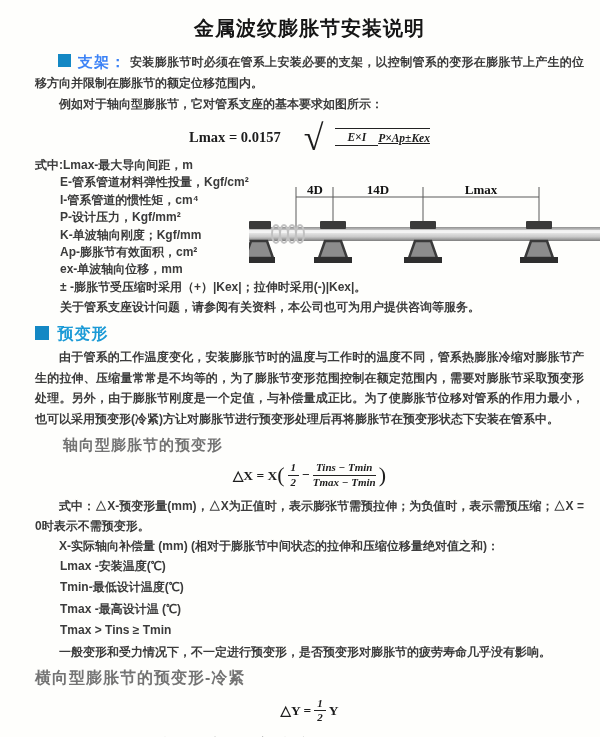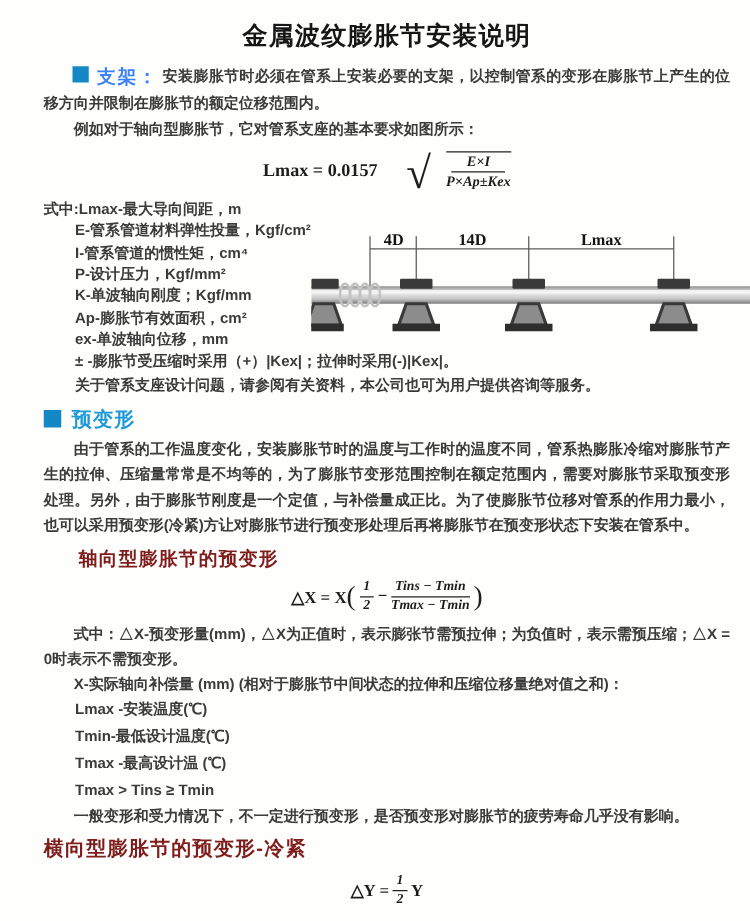--- a/index.html
+++ b/index.html
@@ -30,25 +30,25 @@
 
   
   .formula{
     display:flex;justify-content:center;align-items:center;
     font-family:"Liberation Serif",serif;color:#1d1d1d;font-weight:bold;
   }
   .f1{margin:7px 0 5px 0;gap:16px;}
   .f1-lhs{font-size:14.5px;margin-right:7px;}
   .radical{font-size:36px;font-weight:normal;line-height:30px;margin-right:-4px;transform:translateY(1px);}
   .sqrt-frac{
-    display:inline-flex;flex-direction:column;align-items:center;
+    display:inline-flex;flex-direction:row;align-items:center;
     border-top:1.8px solid #222;font-size:11.5px;font-style:italic;line-height:1.25;text-align:center;
   }
   .sqrt-frac .num{border-bottom:1.2px solid #222;padding:1px 12px 0;}
-  .sqrt-frac .den{padding-top:1px;}
+  .sqrt-frac .den{padding-top:1px;text-decoration:underline;}
   .fr{
     display:inline-flex;flex-direction:column;text-align:center;
     margin:0 3px;font-size:11px;line-height:1.25;font-style:italic;
   }
   .fr .top{border-bottom:1.2px solid #222;padding:0 3px;}
   .f2{font-size:13.5px;margin:6px 0 6px 0;}
   .f2 .lhs{font-style:normal;}
   .paren{font-size:22px;font-weight:normal;line-height:1;}
   .f3{font-size:13.5px;margin:8px 0 8px 0;}
 
@@ -58,21 +58,21 @@
   .defs .d{padding-left:25px;white-space:nowrap;}
   .defs .d.first{padding-left:0;}
   .fig{position:absolute;left:214px;top:24px;}
 
   .note-line{font-size:12px;font-weight:bold;line-height:19.5px;margin:0;}
 
   .sec-title{margin:7px 0 2px 0;font-size:16px;font-weight:bold;color:#1b9ad6;letter-spacing:1px;}
   .sec-title .bullet-square{width:14px;height:14px;vertical-align:-1px;}
   .body-para{line-height:20.5px;margin-top:2px;}
   .sub-head{
-    color:#7f1d1d;font-size:15px;font-weight:bold;letter-spacing:1px;
+    color:#737373;font-size:15px;font-weight:bold;letter-spacing:1px;
     margin:7px 0 2px 28px;
   }
   .sub-head.lateral{margin-left:0;font-size:16px;margin-top:6px;}
   .tight{line-height:20px;}
   .temp-lines{margin-left:25px;font-size:12px;font-weight:bold;line-height:21.5px;}
   .temp-lines .t{white-space:nowrap;}
 </style>
 </head>
 <body>
 

